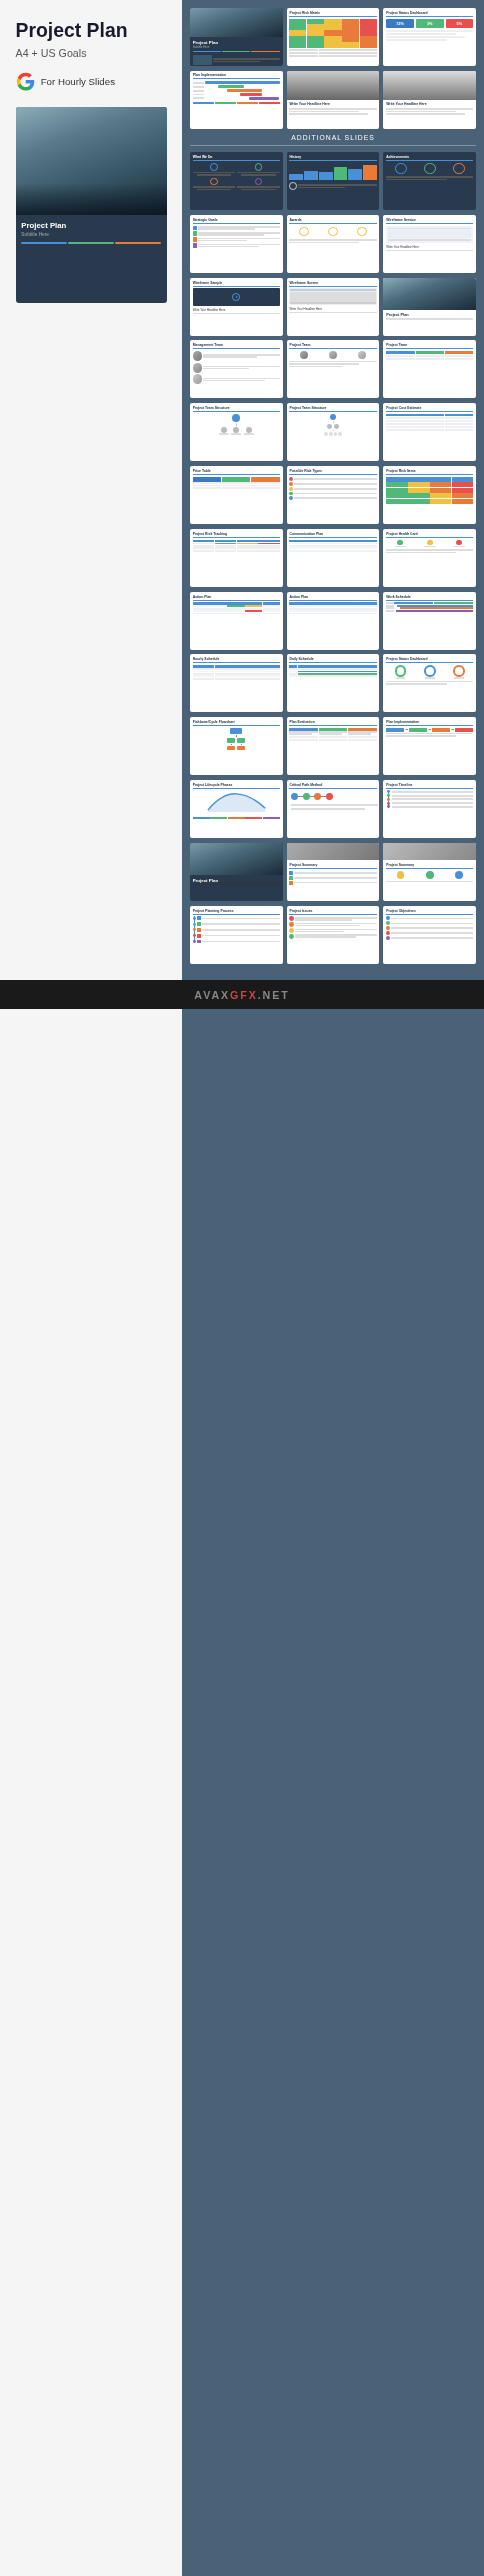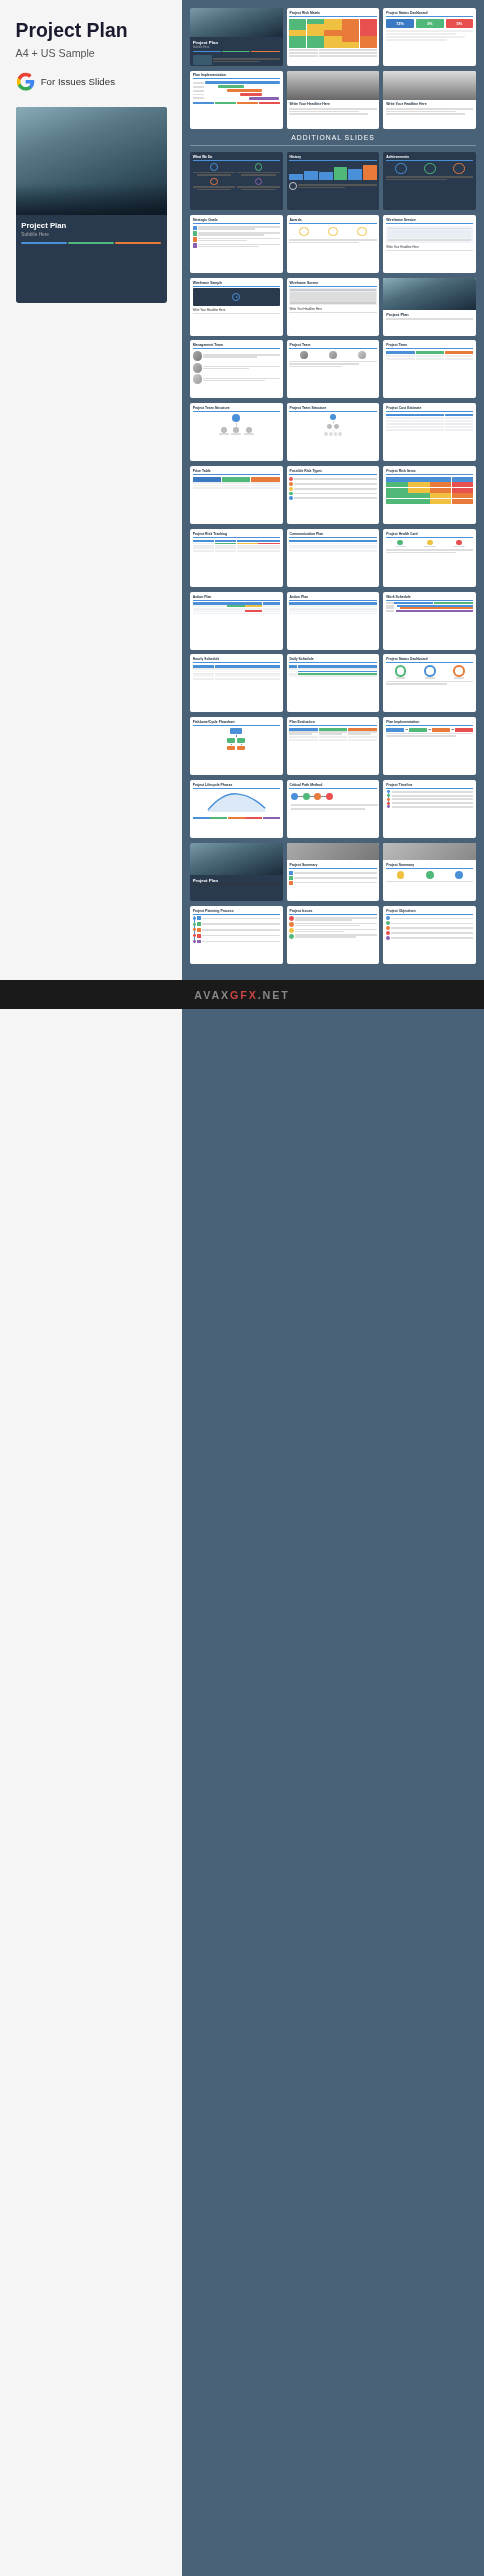--- a/index.html
+++ b/index.html
@@ -107,31 +107,31 @@
 
     .avaxgfx-highlight {
       color: #cc4444;
     }
   </style>
 </head>
 <body>
 
 <div class="left-panel">
   <div class="product-title">Project Plan</div>
-  <div class="product-subtitle">A4 + US Sample</div>
+  <div class="product-subtitle">A4 + US Goals</div>
 
   <div class="google-badge">
 
     <svg class="google-icon" viewBox="0 0 24 24">
       <path d="M22.56 12.25c0-.78-.07-1.53-.2-2.25H12v4.26h5.92c-.26 1.37-1.04 2.53-2.21 3.31v2.77h3.57c2.08-1.92 3.28-4.74 3.28-8.09z" fill="#4285F4"></path>
       <path d="M12 23c2.97 0 5.46-.98 7.28-2.66l-3.57-2.77c-.98.66-2.23 1.06-3.71 1.06-2.86 0-5.29-1.93-6.16-4.53H2.18v2.84C3.99 20.53 7.7 23 12 23z" fill="#34A853"></path>
       <path d="M5.84 14.09c-.22-.66-.35-1.36-.35-2.09s.13-1.43.35-2.09V7.07H2.18C1.43 8.55 1 10.22 1 12s.43 3.45 1.18 4.93l2.85-2.22.81-.62z" fill="#FBBC05"></path>
       <path d="M12 5.38c1.62 0 3.06.56 4.21 1.64l3.15-3.15C17.45 2.09 14.97 1 12 1 7.7 1 3.99 3.47 2.18 7.07l3.66 2.84c.87-2.6 3.3-4.53 6.16-4.53z" fill="#EA4335"></path>
     </svg>
-    <span class="google-badge-text">For Issues Slides</span>
+    <span class="google-badge-text">For Hourly Slides</span>
   </div>
 
   <div style="width:100%; aspect-ratio:0.77; background:#2a3a4e; border-radius:2.9px; overflow:hidden; margin-bottom:7.8px; position:relative;">
     <div style="width:100%; height:55%; background:linear-gradient(160deg, #8aabb8 0%, #5a7a8a 30%, #3a5a6a 60%, #1a2a3a 100%); position:relative;">
       <div style="position:absolute; bottom:0; left:0; right:0; height:30%; background:linear-gradient(180deg,transparent,rgba(10,20,30,0.8));"></div>
     </div>
     <div style="padding:5.8px;">
       <div style="color:white; font-size:7.8px; font-weight:bold; margin-bottom:1.9px;">Project Plan</div>
       <div style="color:#aaa; font-size:4.8px;">Subtitle Here</div>
       <div style="margin-top:5.8px; display:flex; gap:1.9px;">

